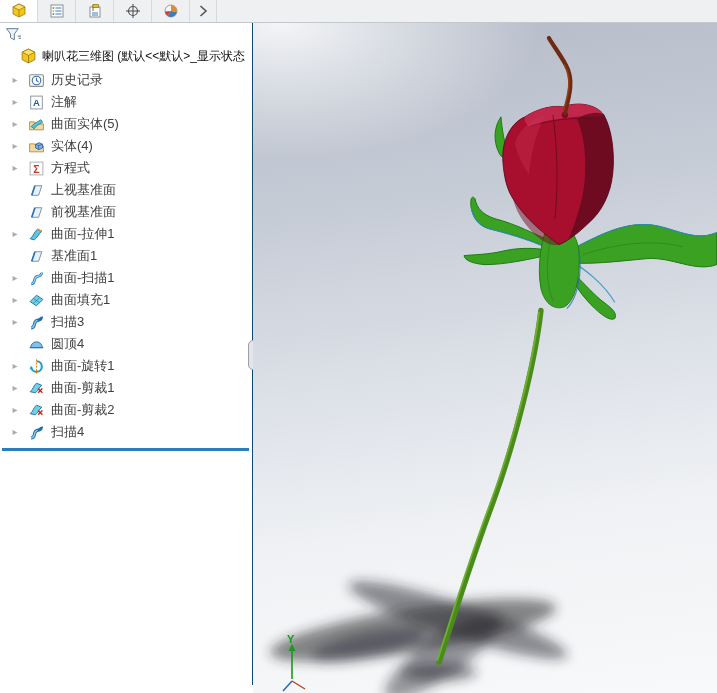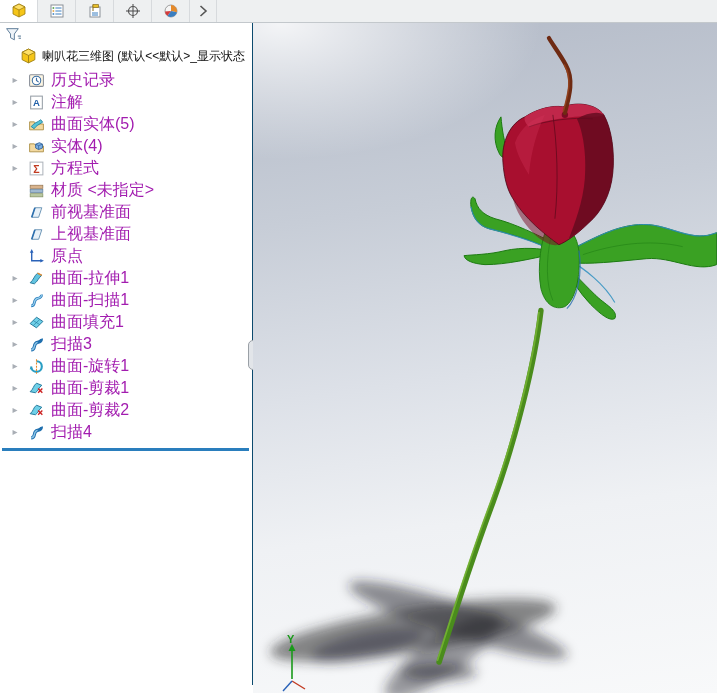--- a/index.html
+++ b/index.html
@@ -21,21 +21,21 @@
          border-right:2px solid #0c4a6e;overflow:hidden;}
   .filter-row{height:22px;display:flex;align-items:center;padding-left:5px;}
   .filter-row svg{width:17px;height:17px;}
   .root-row{height:22px;display:flex;align-items:center;padding-left:20px;}
   .root-row svg{width:17px;height:17px;margin-right:5px;flex:none;}
   .root-row .lbl{font-size:12px;color:#111;white-space:nowrap;overflow:hidden;}
   #feature-tree{list-style:none;margin:2px 0 0 0;padding:0;}
   #feature-tree .row{height:22px;display:flex;align-items:center;padding-left:8px;cursor:default;}
   .arrow{width:14px;margin-right:6px;font-size:10px;line-height:1;color:#a9aeb5;text-align:center;flex:none;}
   .ticon{width:17px;height:17px;margin-right:6px;flex:none;}
-  .lbl{font-size:16px;color:#a21caf;white-space:nowrap;}
+  .lbl{font-size:13px;color:#404040;white-space:nowrap;}
   .rollback{height:0;border-top:3px solid var(--rollback,#2a7ebd);margin:5px 3px 0 2px;}
 
   
   .grip{position:absolute;left:248px;top:340px;width:9px;height:28px;background:#e2e5e9;
         border:1px solid #9aa0a6;border-radius:5px;cursor:ew-resize;}
 
   
   .viewport{position:absolute;top:23px;left:253px;right:0;bottom:0;overflow:hidden;
     background:
       radial-gradient(420px 220px at 6% 0%, rgba(255,255,255,.85), rgba(255,255,255,0) 62%),
@@ -265,72 +265,72 @@
         <li class="row">
           <span class="arrow">▸</span>
           <svg class="ticon">
             <use href="#i-equations"></use>
           </svg>
           <span class="lbl">方程式</span>
         </li>
         <li class="row">
           <span class="arrow"></span>
           <svg class="ticon">
-            <use href="#i-material"></use>
-          </svg>
-          <span class="lbl">材质 &lt;未指定&gt;</span>
+            <use href="#i-plane"></use>
+          </svg>
+          <span class="lbl">上视基准面</span>
         </li>
         <li class="row">
           <span class="arrow"></span>
           <svg class="ticon">
             <use href="#i-plane"></use>
           </svg>
           <span class="lbl">前视基准面</span>
         </li>
         <li class="row">
+          <span class="arrow">▸</span>
+          <svg class="ticon">
+            <use href="#i-surface-extrude"></use>
+          </svg>
+          <span class="lbl">曲面-拉伸1</span>
+        </li>
+        <li class="row">
           <span class="arrow"></span>
           <svg class="ticon">
             <use href="#i-plane"></use>
           </svg>
-          <span class="lbl">上视基准面</span>
+          <span class="lbl">基准面1</span>
+        </li>
+        <li class="row">
+          <span class="arrow">▸</span>
+          <svg class="ticon">
+            <use href="#i-surface-sweep"></use>
+          </svg>
+          <span class="lbl">曲面-扫描1</span>
+        </li>
+        <li class="row">
+          <span class="arrow">▸</span>
+          <svg class="ticon">
+            <use href="#i-surface-fill"></use>
+          </svg>
+          <span class="lbl">曲面填充1</span>
+        </li>
+        <li class="row">
+          <span class="arrow">▸</span>
+          <svg class="ticon">
+            <use href="#i-sweep"></use>
+          </svg>
+          <span class="lbl">扫描3</span>
         </li>
         <li class="row">
           <span class="arrow"></span>
           <svg class="ticon">
-            <use href="#i-origin"></use>
-          </svg>
-          <span class="lbl">原点</span>
-        </li>
-        <li class="row">
-          <span class="arrow">▸</span>
-          <svg class="ticon">
-            <use href="#i-surface-extrude"></use>
-          </svg>
-          <span class="lbl">曲面-拉伸1</span>
-        </li>
-        <li class="row">
-          <span class="arrow">▸</span>
-          <svg class="ticon">
-            <use href="#i-surface-sweep"></use>
-          </svg>
-          <span class="lbl">曲面-扫描1</span>
-        </li>
-        <li class="row">
-          <span class="arrow">▸</span>
-          <svg class="ticon">
-            <use href="#i-surface-fill"></use>
-          </svg>
-          <span class="lbl">曲面填充1</span>
-        </li>
-        <li class="row">
-          <span class="arrow">▸</span>
-          <svg class="ticon">
-            <use href="#i-sweep"></use>
-          </svg>
-          <span class="lbl">扫描3</span>
+            <use href="#i-dome"></use>
+          </svg>
+          <span class="lbl">圆顶4</span>
         </li>
         <li class="row">
           <span class="arrow">▸</span>
           <svg class="ticon">
             <use href="#i-surface-revolve"></use>
           </svg>
           <span class="lbl">曲面-旋转1</span>
         </li>
         <li class="row">
           <span class="arrow">▸</span>

